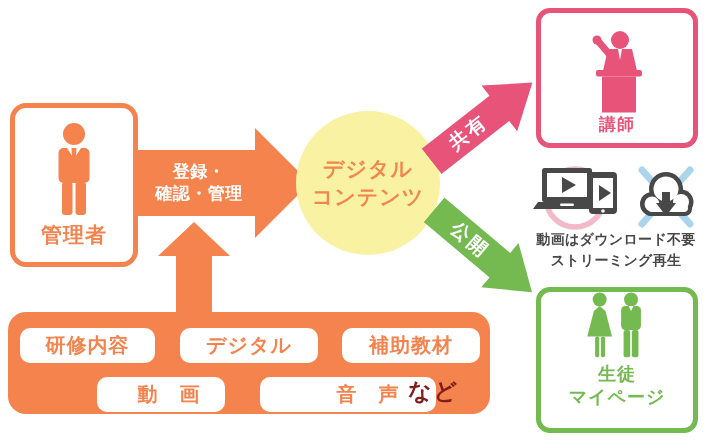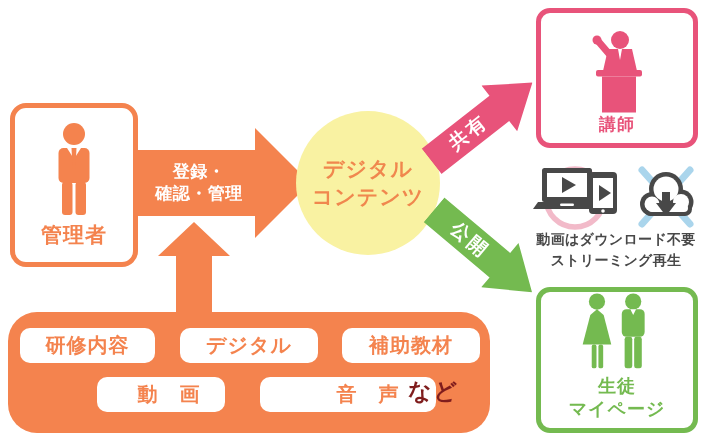--- a/index.html
+++ b/index.html
@@ -13,21 +13,21 @@
   .frame{
     position:absolute;background:#fff;border-radius:16px;
     display:flex;flex-direction:column;align-items:center;justify-content:flex-end;
     box-sizing:border-box;
   }
   .frame .box-label{font-weight:bold;text-align:center;line-height:1.25;letter-spacing:1px;}
   .admin-frame{left:10px;top:103px;width:128px;height:164px;border:5px solid #F4834E;padding-bottom:14px;}
   .admin-frame .box-label{color:#F4834E;font-size:21px;}
   .instructor-frame{left:536px;top:8px;width:162px;height:140px;border:5px solid #E8537A;padding-bottom:8px;border-radius:14px;}
   .instructor-frame .box-label{color:#E8537A;font-size:17px;}
-  .student-frame{left:536px;top:287px;width:162px;height:146px;border:5px solid #74BA50;padding-bottom:8px;border-radius:14px;}
+  .student-frame{left:536px;top:287px;width:162px;height:146px;border:5px solid #74BA50;padding-bottom:20px;border-radius:14px;}
   .student-frame .box-label{color:#74BA50;font-size:18px;}
 
   
   .register-arrow{left:138px;top:126px;width:172px;height:114px;}
   .register-arrow svg{position:absolute;left:0;top:0;}
   .register-text{
     position:absolute;left:0;top:0;width:122px;height:100%;
     display:flex;flex-direction:column;align-items:center;justify-content:center;
     color:#fff;font-weight:bold;font-size:17px;line-height:1.3;letter-spacing:0.5px;
   }
@@ -52,21 +52,21 @@
   .publish{left:419px;top:222px;transform:rotate(40deg);}
 
   
   .note{
     left:526px;top:229px;width:180px;text-align:center;
     color:#484848;font-weight:bold;font-size:14px;line-height:1.5;letter-spacing:0.3px;
   }
 
   
   .content-box{
-    left:8px;top:312px;width:482px;height:121px;background:#F4834E;border-radius:29px;
+    left:8px;top:312px;width:482px;height:102px;background:#F4834E;border-radius:18px;
   }
   .chip{
     position:absolute;height:35px;background:#fff;border-radius:10px;
     display:flex;align-items:center;justify-content:center;
     color:#F4834E;font-weight:bold;font-size:20px;letter-spacing:1px;
   }
   .etc{
     position:absolute;left:400px;top:64px;color:#7f1d1d;font-weight:bold;font-size:23px;letter-spacing:2px;
   }
 </style>

